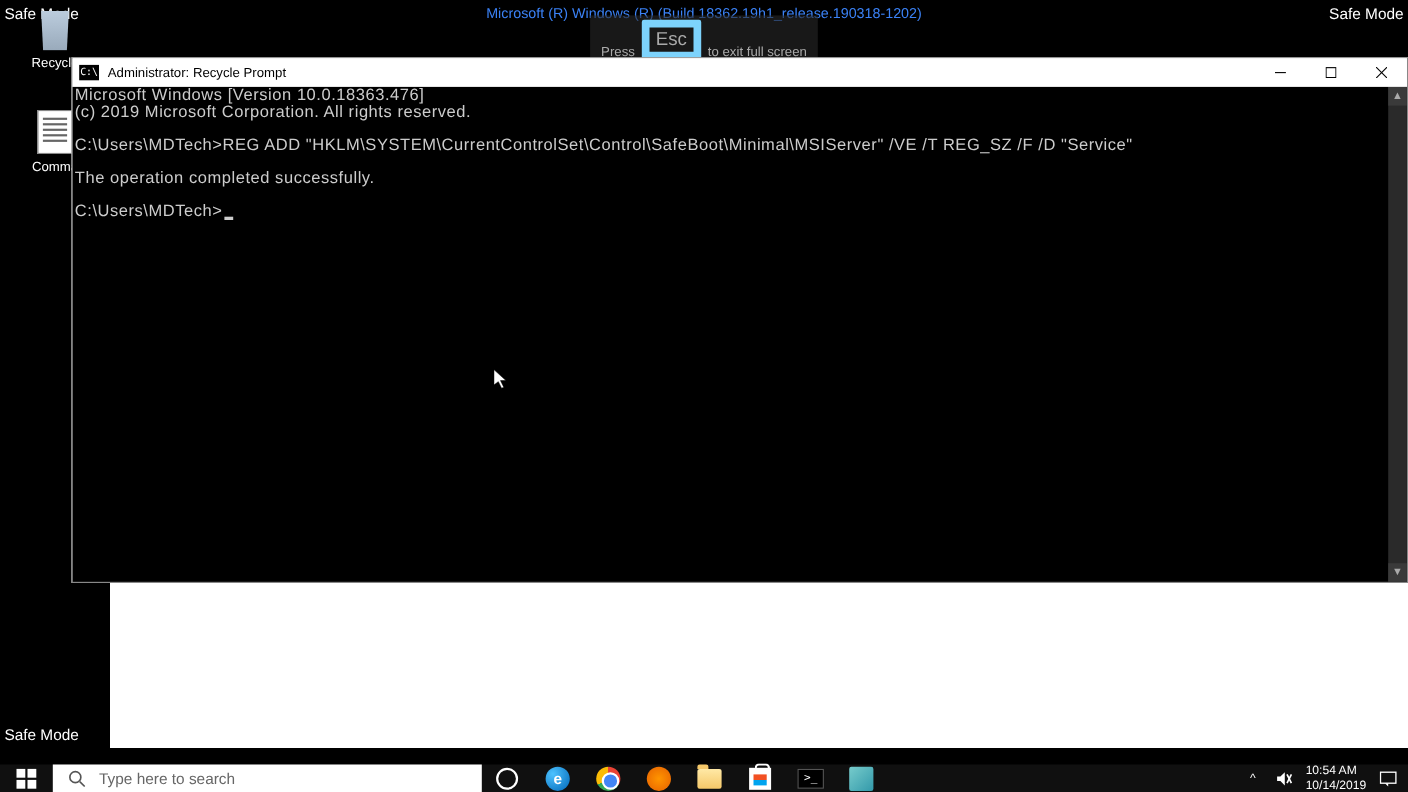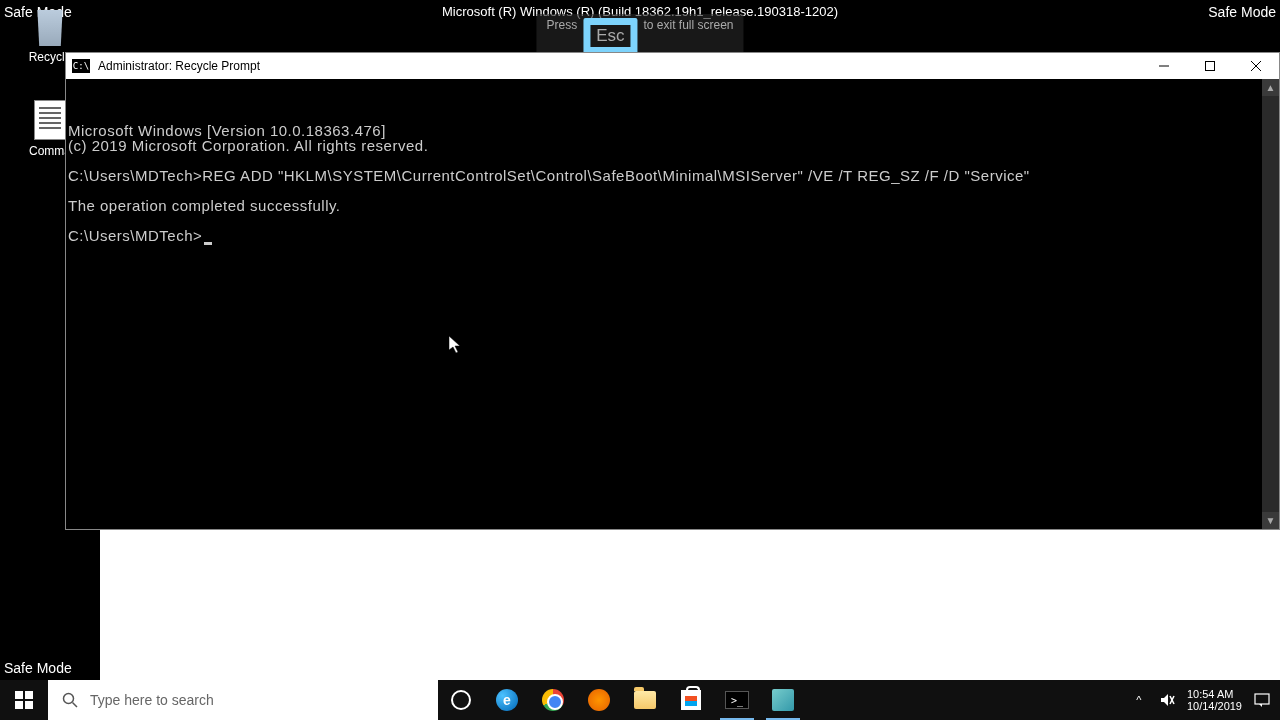--- a/index.html
+++ b/index.html
@@ -3,53 +3,53 @@
 <meta charset="utf-8">
 <style>
 * { margin: 0; padding: 0; box-sizing: border-box; font-family: "Segoe UI", Tahoma, sans-serif; }
 body { width: 1280px; height: 720px; background: #000; overflow: hidden; position: relative; }
 
 .safe-mode-corner { position: absolute; color: #fff; font-size: 14px; }
 .safe-mode-tl { top: 4px; left: 4px; }
 .safe-mode-tr { top: 4px; right: 4px; }
 .safe-mode-bl { bottom: 44px; left: 4px; }
 
-.build-info { position: absolute; top: 4px; left: 50%; transform: translateX(-50%); color: #ffffff; font-size: 13px; }
-
-.fullscreen-hint { position: absolute; top: 14px; left: 50%; transform: translateX(-50%); color: #aaa; font-size: 12px; display: flex; align-items: flex-start; gap: 6px; background: rgba(40,40,40,0.6); padding: 4px 10px; border-radius: 0; }
+.build-info { position: absolute; top: 4px; left: 50%; transform: translateX(-50%); color: #3b82f6; font-size: 13px; }
+
+.fullscreen-hint { position: absolute; top: 14px; left: 50%; transform: translateX(-50%); color: #aaa; font-size: 12px; display: flex; align-items: flex-end; gap: 6px; background: rgba(40,40,40,0.6); padding: 4px 10px; border-radius: 0; }
 .esc-key { border: 7px solid #7dd3fc; padding: 1px 6px; font-size: 17px; border-radius: 2px; }
 
 .desktop-icon { position: absolute; left: 20px; text-align: center; color: #fff; font-size: 12px; width: 60px; }
 .recycle-bin { top: 10px; }
 .recycle-bin .bin-shape { width: 36px; height: 36px; margin: 0 auto 4px; background: linear-gradient(#bcd, #9ab); clip-path: polygon(15% 0,85% 0,80% 100%,20% 100%); position: relative; }
 .recycle-bin .bin-shape::before { content:""; position:absolute; top:-6px; left:-4px; right:-4px; height:6px; background:#9ab; border-radius:2px; }
 .cmd-shortcut { top: 100px; }
 .cmd-shortcut .doc-shape { width: 32px; height: 40px; margin:0 auto 4px; background:#fff; border:1px solid #888; position:relative; }
 .cmd-shortcut .doc-shape::before { content:""; position:absolute; top:6px; left:4px; right:4px; height:2px; background:#666; box-shadow:0 5px 0 #666,0 10px 0 #666,0 15px 0 #666,0 20px 0 #666; }
 
 .cmd-window { position:absolute; top:52px; left:65px; right:0; height:478px; background:#fff; display:flex; flex-direction:column; border:1px solid #888; }
 .title-bar { height:26px; background:#fff; display:flex; align-items:center; padding-left:6px; color:#000; font-size:12px; }
 .title-bar .cmd-icon { width:18px; height:14px; background:#000; margin-right:8px; display:flex; align-items:center; justify-content:center; color:#fff; font-size:9px; font-family:monospace; }
 .title-bar .spacer { flex:1; }
 .win-btn { width:46px; height:26px; display:flex; align-items:center; justify-content:center; color:#000; font-size:14px; }
 
 .console-area { flex:1; background:#000; position:relative; display:flex; font-family:Consolas,monospace; font-size:15px; color:#ccc; white-space:pre; overflow:hidden; }
-.console-text { padding:0 2px; line-height:1.0; letter-spacing:0.5px; flex:1;margin-top:44px; }
+.console-text { padding:0 2px; line-height:1.0; letter-spacing:0.5px; flex:1; }
 .scrollbar { width:17px; background:#2a2a2a; display:flex; flex-direction:column; }
 .scroll-arrow { height:17px; background:#3a3a3a; color:#aaa; display:flex; align-items:center; justify-content:center; font-size:10px; }
 .scroll-track { flex:1; }
 
 .cursor-block { display:inline-block; width:8px; height:3px; background:#ccc; transform:translateY(4px); margin-left:2px; }
 
 .mouse-pointer { position:absolute; top:240px; left:358px; width:12px; height:18px; }
 .mouse-pointer svg { width:100%; height:100%; }
 
 .bg-window { position:absolute; top:528px; left:100px; right:0; bottom:40px; background:#fff; }
 
-.taskbar { position:absolute; bottom:0; left:0; right:0; height:40px; background:#101010; display:flex; align-items:stretch; }
+.taskbar { position:absolute; bottom:0; left:0; right:0; height:25px; background:#101010; display:flex; align-items:stretch; }
 .start-btn { width:48px; display:flex; align-items:center; justify-content:center; }
 .win-logo { width:18px; height:18px; display:grid; grid-template:1fr 1fr/1fr 1fr; gap:2px; }
 .win-logo span { background:#fff; }
 .search-box { flex:0 0 390px; background:#fff; display:flex; align-items:center; padding:0 14px; color:#666; font-size:14px; gap:12px; }
 .search-box .mag { width:16px; height:16px; }
 .task-icons { display:flex; align-items:center; }
 .task-item { width:46px; height:40px; display:flex; align-items:center; justify-content:center; position:relative; }
 .task-item.active::after { content:""; position:absolute; bottom:0; left:6px; right:6px; height:2px; background:#76b9ed; }
 .tray { margin-left:auto; display:flex; align-items:center; padding:0 10px; gap:12px; color:#fff; font-size:11px; }
 .tray-time { line-height:1.1; }

